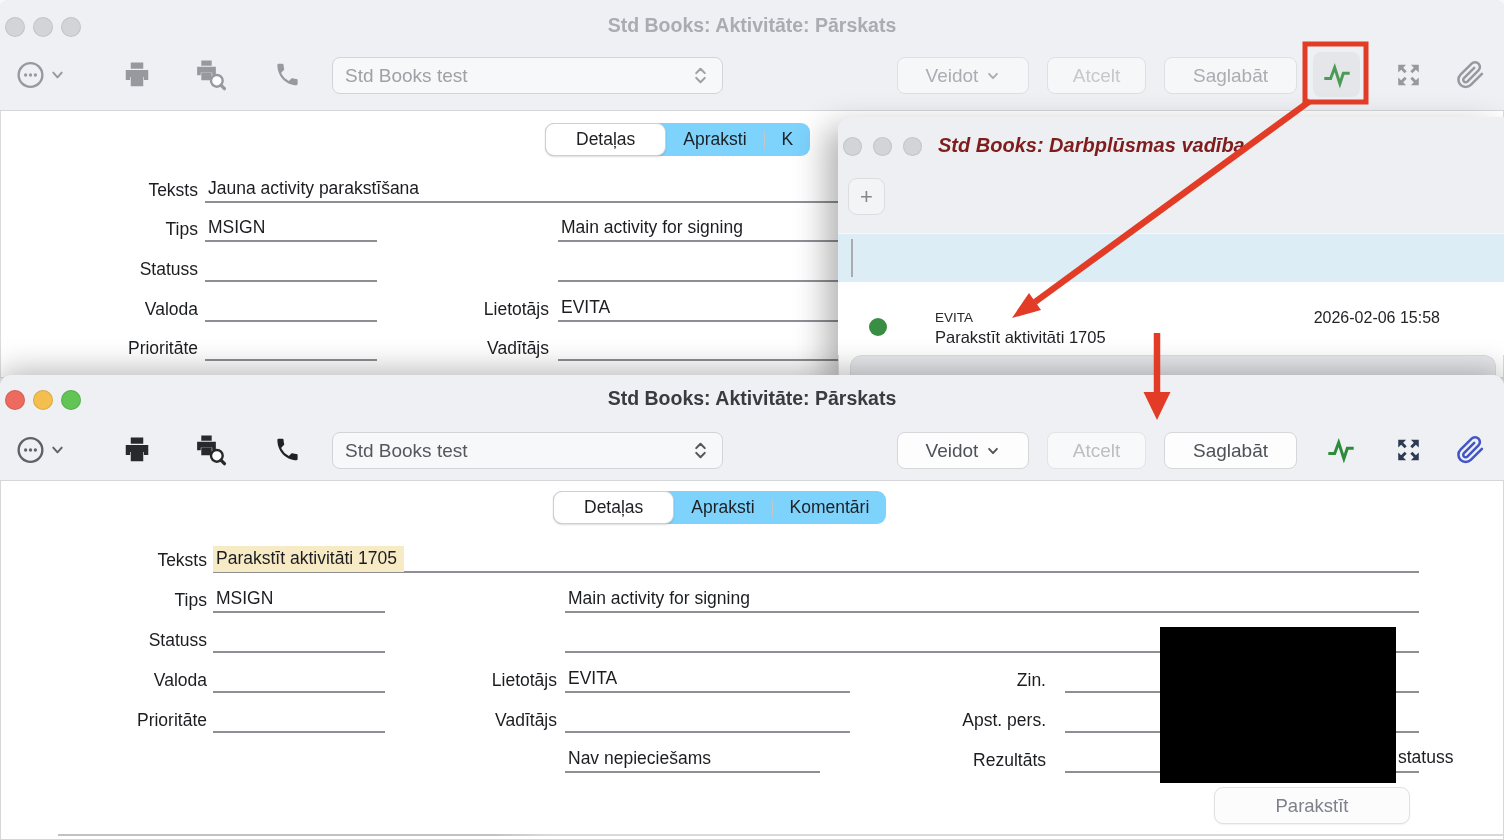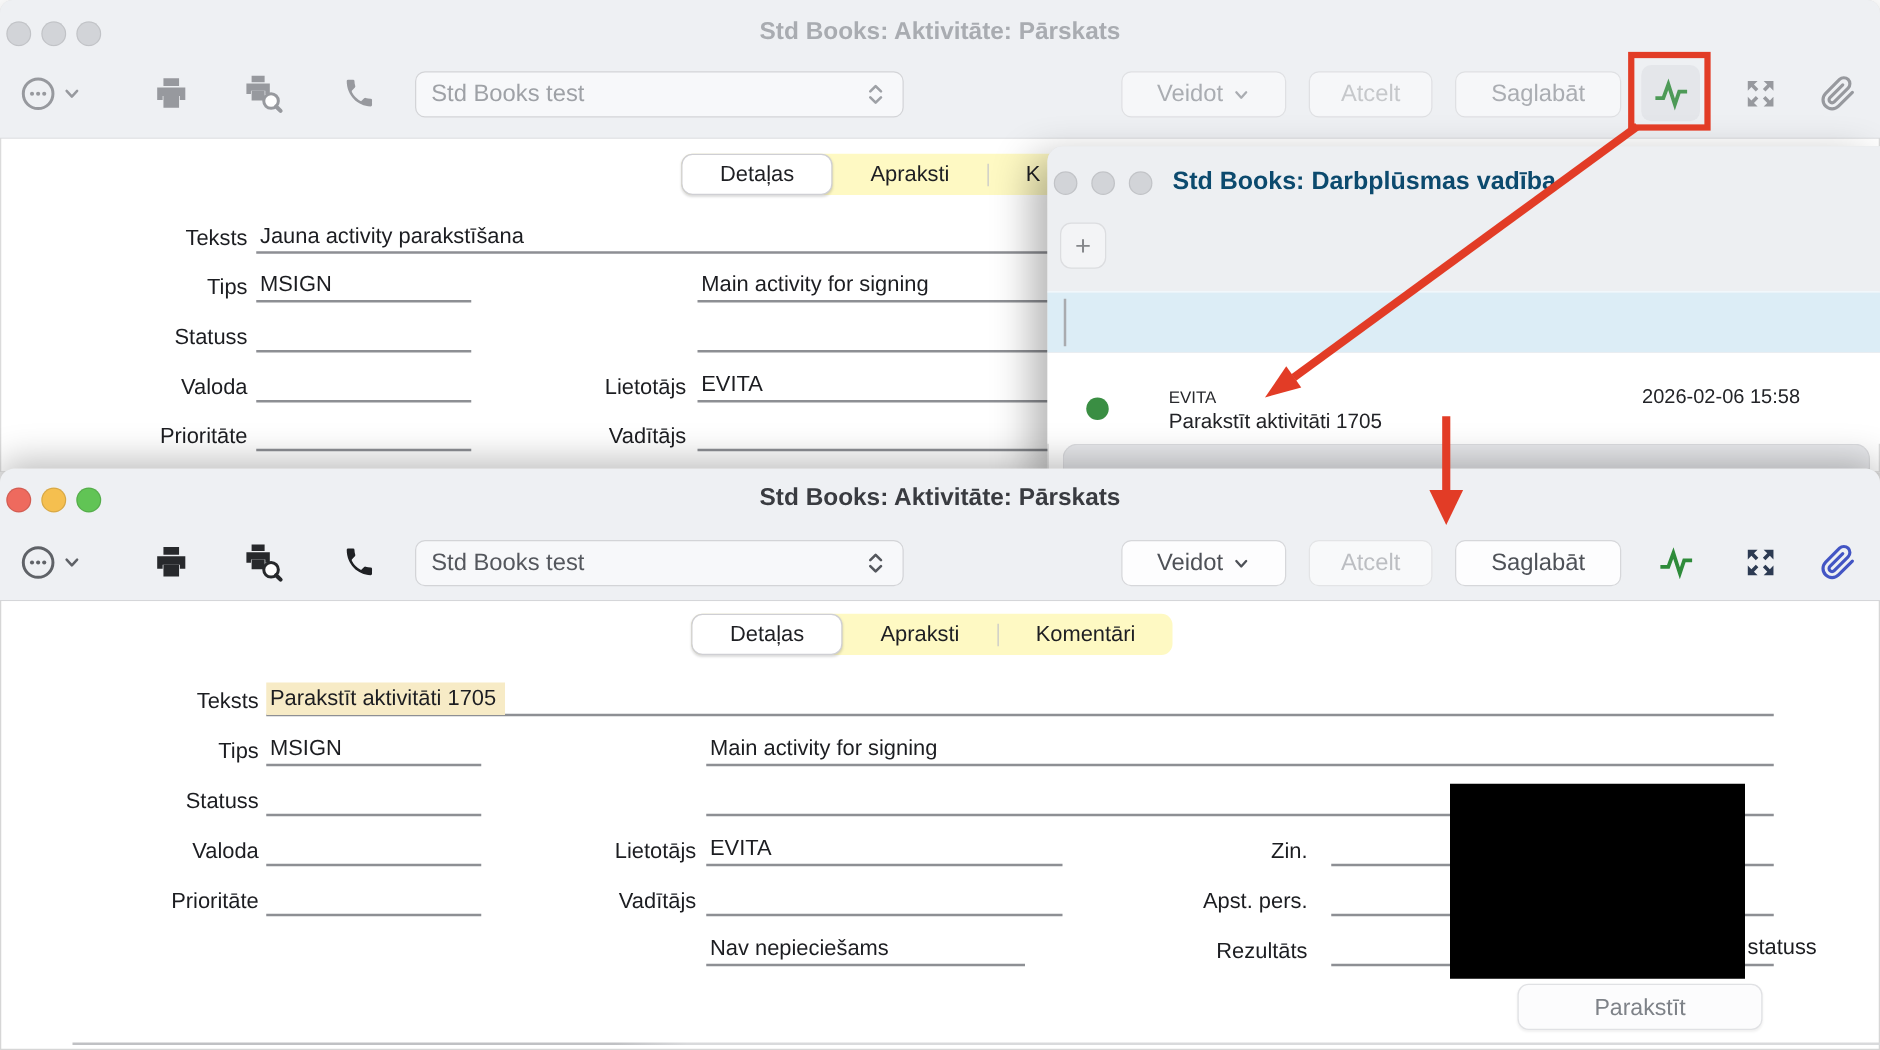--- a/index.html
+++ b/index.html
@@ -59,24 +59,24 @@
        border-radius:8px;background:#fdfdfe;font-size:19px;color:#4e5157;
        display:flex;align-items:center;justify-content:center;gap:8px;}
   .btn.disabled{color:#bcbec2;border-color:#e3e4e6;background:#f8f9fa;}
   #back-window .btn{color:#aaadb2;border-color:#dfe0e3;background:#f6f7f9;}
   #back-window .btn.disabled{color:#c6c8cb;}
   .btn-veidot{left:897px;width:132px;}
   .btn-atcelt{left:1047px;width:99px;}
   .btn-saglabat{left:1164px;width:133px;}
 
   
-  .tabs{position:absolute;display:flex;align-items:center;background:#fef9c3;border-radius:9px;height:33px;}
+  .tabs{position:absolute;display:flex;align-items:center;background:#7dd3fc;border-radius:9px;height:33px;}
   #back-window .tabs{left:545px;top:123px;}
   #front-window .tabs{left:553px;top:116px;}
-  .tab{font-size:17.5px;color:#1e1f23;padding:0 30px;height:100%;display:flex;align-items:center;box-sizing:border-box;}
+  .tab{font-size:17.5px;color:#1e1f23;padding:0 17px;height:100%;display:flex;align-items:center;box-sizing:border-box;}
   .tab.selected{background:#fff;border:1px solid #cfcfd4;border-radius:9px;
                 box-shadow:0 1px 2px rgba(0,0,0,.14);padding:0 30px;}
   .tab-sep{width:1px;height:18px;background:#c5c6ca;}
 
   
   .lbl{position:absolute;height:26px;line-height:26px;font-size:17.5px;color:#1c1d21;text-align:right;white-space:nowrap;}
   .fld{position:absolute;height:27px;line-height:25px;font-size:17.5px;color:#1c1d21;
        border-bottom:2px solid #8d8f94;white-space:nowrap;box-sizing:border-box;padding-left:3px;}
   .hl{display:inline-block;background:#f7ebc6;padding:0 7px 0 3px;margin-left:-3px;height:26px;}
 
@@ -86,21 +86,21 @@
             border:1px solid #e0e1e4;border-radius:9px;background:#fcfcfd;color:#7e8288;
             font-size:18.5px;display:flex;align-items:center;justify-content:center;z-index:6;
             box-shadow:0 1px 2px rgba(0,0,0,.06);}
   .bottom-rule{position:absolute;left:58px;top:459px;width:1446px;height:2px;
                background:linear-gradient(90deg,#c0c1c4 0%,#c0c1c4 30%,#d9dadc 34%,#d9dadc 100%);}
 
   
   .wf-chrome{position:absolute;left:0;top:0;right:0;height:116px;background:#edeff2;border-radius:12px 0 0 0;}
   .wf-lights{position:absolute;left:5px;top:20px;display:flex;gap:11px;}
   .wf-lights .light{width:19px;height:19px;}
-  .wf-title{position:absolute;left:100px;top:17px;font-weight:bold;font-size:20px;color:#0c4a6e;white-space:nowrap;}
+  .wf-title{position:absolute;left:100px;top:17px;font-weight:bold;font-size:20px;color:#7f1d1d;white-space:nowrap;font-style:italic;}
   .wf-add{position:absolute;left:10px;top:61px;width:37px;height:37px;box-sizing:border-box;
           border:1px solid #dcdde0;border-radius:9px;background:#f3f4f6;color:#85878b;
           font-size:22px;display:flex;align-items:center;justify-content:center;}
   .wf-band{position:absolute;left:0;right:0;top:116px;height:48px;background:#dcedf6;
            border-top:1px solid #f6f9fb;border-bottom:1px solid #c9cacd;}
   .wf-band-line{position:absolute;left:13px;top:5px;width:2px;height:38px;background:#a9abaf;}
   .wf-entry{position:absolute;left:0;right:0;top:165px;height:73px;background:#fff;}
   .wf-dot{position:absolute;left:31px;top:36px;width:18px;height:18px;border-radius:50%;background:#3a8e43;}
   .wf-user{position:absolute;left:97px;top:28px;font-size:13.5px;color:#27282c;}
   .wf-subject{position:absolute;left:97px;top:46px;font-size:16.5px;color:#222327;}

